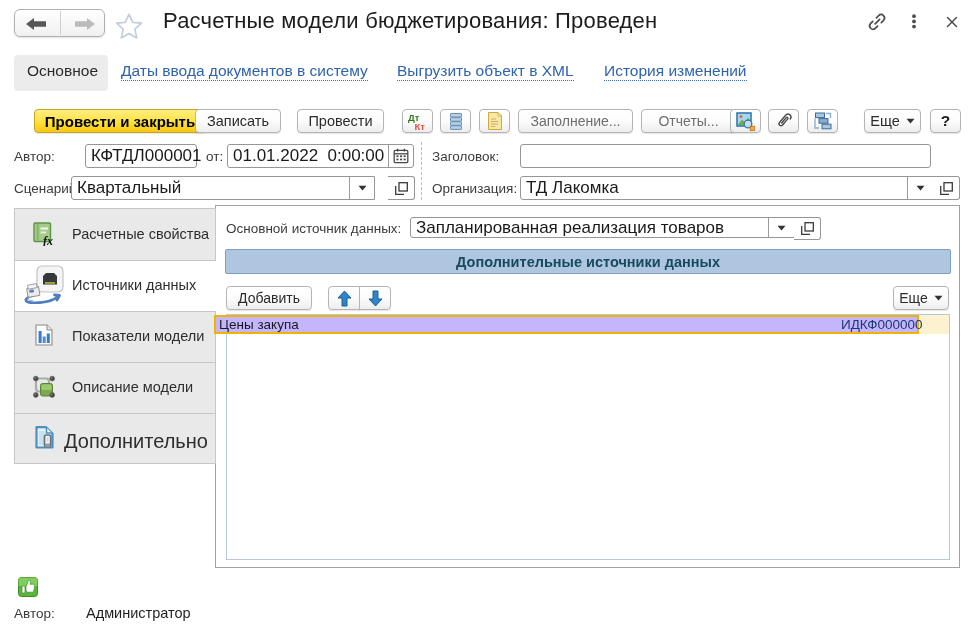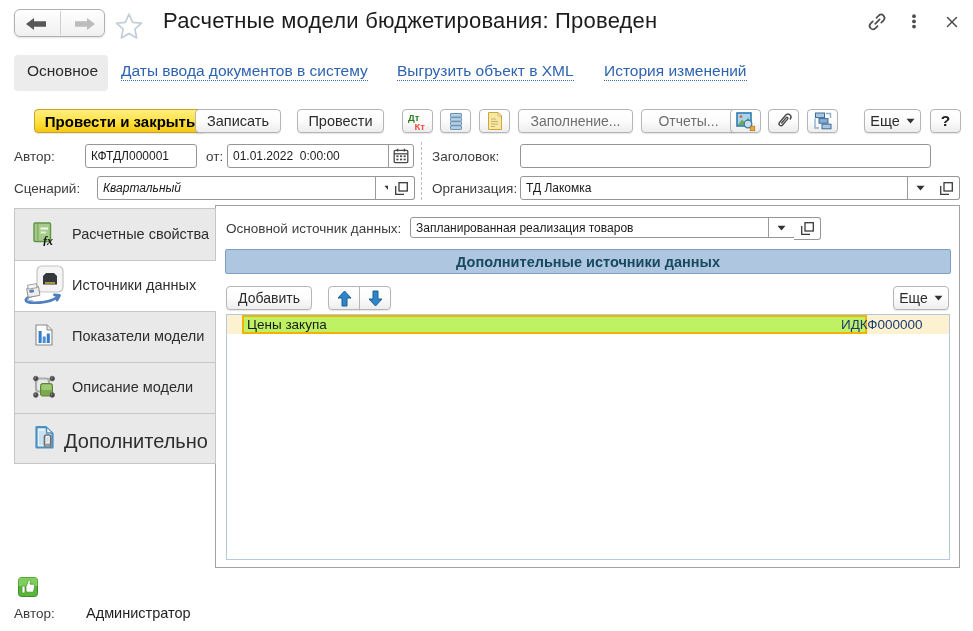--- a/index.html
+++ b/index.html
@@ -9,21 +9,21 @@
 .btn {
   position:absolute; height:24px; border:1px solid #b5b5b5; border-radius:4px;
   background:linear-gradient(180deg,#ffffff 0%,#fcfcfc 50%,#ededed 100%);
   font-family:"Liberation Sans", sans-serif; font-size:14.5px; color:#2b2b2b;
   display:flex; align-items:center; justify-content:center; white-space:nowrap;
   box-shadow:0 1px 1px rgba(0,0,0,0.10);
 }
 .lbl { position:absolute; font-size:13.5px; color:#3c3c3c; white-space:nowrap; }
 .inp {
   position:absolute; height:24px; border:1px solid #969696; border-radius:3px;
-  background:#fff; font-size:12px; color:#1a1a1a; display:flex; align-items:center;
+  background:#fff; font-size:17px; color:#1a1a1a; display:flex; align-items:center;
   padding-left:5px; white-space:nowrap;
 }
 .link { position:absolute; font-size:15.5px; color:#2e63b0; text-decoration:none; border-bottom:1px dotted #3a6cb5; white-space:nowrap; }
 .cpart { position:absolute; right:0; top:0; bottom:0; border-left:1px solid #9b9b9b; display:flex; align-items:center; justify-content:center; }
 </style>
 </head>
 <body>
 
 <div class="abs" id="navgroup" style="left:14px; top:9px; width:91px; height:28px; border:1px solid #b0b0b0; border-radius:6px; background:linear-gradient(180deg,#ffffff,#f0f0f0); box-shadow:0 1px 2px rgba(0,0,0,0.12);">
   <div class="abs" style="left:45px; top:1px; bottom:1px; border-left:1px solid #cfcfcf;"></div>
@@ -150,21 +150,21 @@
           <rect x="10.6" y="10.6" width="2.1" height="1.7"></rect>
         </g>
     </svg>
   </div>
 </div>
 <div class="abs" style="left:421px; top:142px; height:58px; border-left:1px dashed #bdbdbd;"></div>
 <div class="lbl" style="left:432px; top:149px;">Заголовок:</div>
 <div class="inp" style="left:520px; top:144px; width:411px;"></div>
 
 <div class="lbl" style="left:14px; top:181px;">Сценарий:</div>
-<div class="inp" style="left:97px; top:176px; width:304px; border-radius:3px 0 0 3px;font-style:italic;">Квартальный
+<div class="inp" style="left:71px; top:176px; width:304px; border-radius:3px 0 0 3px;">Квартальный
   <div class="cpart" style="width:25px;">
     <svg width="9" height="6" viewBox="0 0 9 6">
         <path d="M0.5 0.8 L8.5 0.8 L4.5 5.4 Z" fill="#333"></path>
       </svg>
   </div>
 </div>
 <div class="abs" style="left:388px; top:176px; width:27px; height:24px; border:1px solid #969696; border-left:none; border-radius:0 3px 3px 0; background:#fff; display:flex; align-items:center; justify-content:center;">
   <svg width="15" height="15" viewBox="0 0 15 15">
       <g fill="none" stroke="#3a3a3a" stroke-width="1.3">
         <rect x="5" y="1.7" width="8.3" height="8.3"></rect>
@@ -288,21 +288,21 @@
   <svg width="15" height="17" viewBox="0 0 15 17">
       <path d="M7.5 16 L1 9 H5 V1 H10 V9 H14 Z" fill="#2e86c8" stroke="#1b5e94" stroke-width="1"></path>
     </svg>
 </div>
 <div class="btn" style="left:893px; top:286px; width:56px; font-size:14px;">Еще<svg style="margin-left:6px" width="9" height="6" viewBox="0 0 9 6">
       <path d="M0.5 0.8 L8.5 0.8 L4.5 5.4 Z" fill="#333"></path>
     </svg></div>
 
 <div class="abs" style="left:226px; top:314px; width:724px; height:246px; border:1px solid #b4c9e0; background:#fff;"></div>
 <div class="abs" style="left:227px; top:315px; width:722px; height:19px; background:#fdf2cf;"></div>
-<div class="abs" style="left:242px; top:315px; width:625px; height:19px; background:#bef264; border:2px solid #f0b400; display:flex; align-items:center; padding-left:3px; font-size:13.5px; color:#1a1a1a;">Цены закупа</div>
+<div class="abs" style="left:214px; top:315px; width:705px; height:19px; background:#c4b5fd; border:2px solid #f0b400; display:flex; align-items:center; padding-left:3px; font-size:13.5px; color:#1a1a1a;">Цены закупа</div>
 <div class="abs" style="left:841px; top:317px; font-size:13.5px; color:#1c3a77;">ИДКФ000000</div>
 
 <svg class="abs" style="left:18px; top:577px;" width="20" height="20" viewBox="0 0 20 20">
   <rect x="0.5" y="0.5" width="19" height="19" rx="3" fill="#58b63a" stroke="#3f8c22" stroke-width="1"></rect>
   <path d="M3.5 0.5 h13 a3 3 0 0 1 3 3 v5.5 h-19 v-5.5 a3 3 0 0 1 3 -3 Z" fill="#8ed66a" fill-opacity="0.75"></path>
   <path d="M4 9 H7 V16 H4 Z" fill="#fff" stroke="#3f8c22" stroke-width="0.7"></path>
   <path d="M8 9.5 C8.6 9.2 9.6 6 10 4.4 C10.4 2.6 12.6 3 12.4 4.8 L12 7.2 H15.4 C16.4 7.2 16.8 8.2 16.3 9 C16.8 9.7 16.6 10.7 16 11.2 C16.4 11.9 16.2 12.8 15.6 13.2 C15.8 14.2 15.2 15.2 14.2 15.2 H9.6 L8 14 Z" fill="#fff" stroke="#3f8c22" stroke-width="0.7"></path>
 </svg>
 <div class="lbl" style="left:14px; top:606px;">Автор:</div>
 <div class="lbl" style="left:86px; top:605px; font-size:14.5px; color:#1f1f1f;">Администратор</div>

